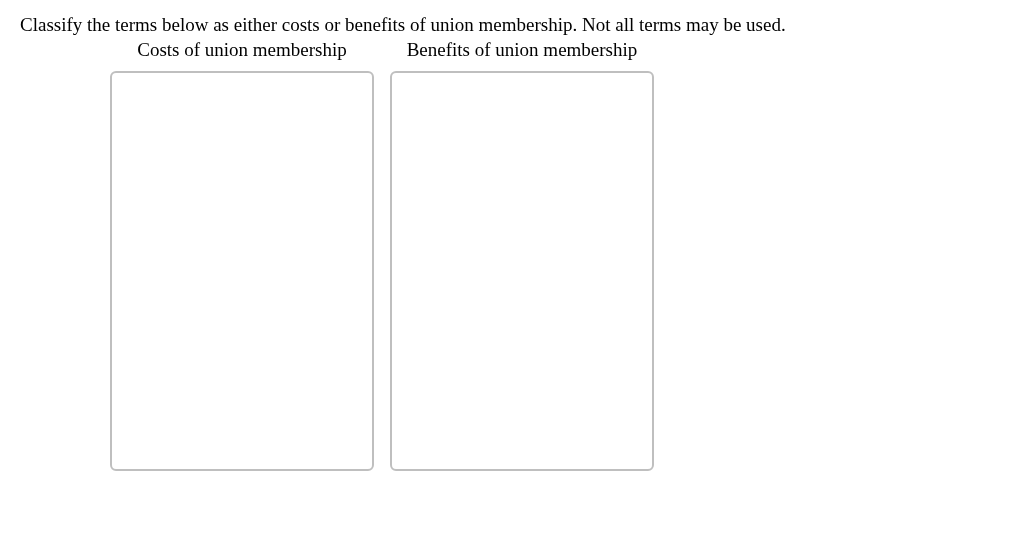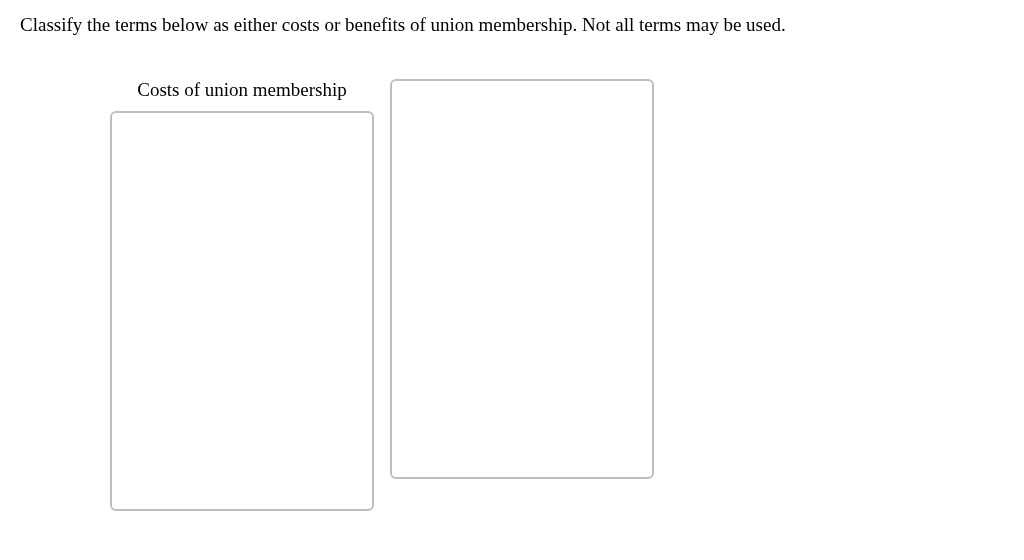--- a/index.html
+++ b/index.html
@@ -8,21 +8,20 @@
       box-sizing: border-box;
     }
     body {
       font-family: "Times New Roman", Times, serif;
       font-size: 19px;
       color: #000;
       background: #fff;
       padding: 12px 20px;
     }
     .instruction {
-      margin-bottom: 40px;
       line-height: 1.4;
     }
     .columns {
       display: flex;
       gap: 16px;
       margin-left: 90px;
     }
     .column {
       display: flex;
       flex-direction: column;
@@ -45,15 +44,16 @@
 <body>
 
 <div class="instruction">Classify the terms below as either costs or benefits of union membership. Not all terms may be used.</div>
 
 <div class="columns">
   <div class="column">
     <div class="column-header">Costs of union membership</div>
     <div class="drop-box"></div>
   </div>
   <div class="column">
+    <div class="column-header">Benefits of union membership</div>
     <div class="drop-box"></div>
   </div>
 </div>
 
 </body></html>

